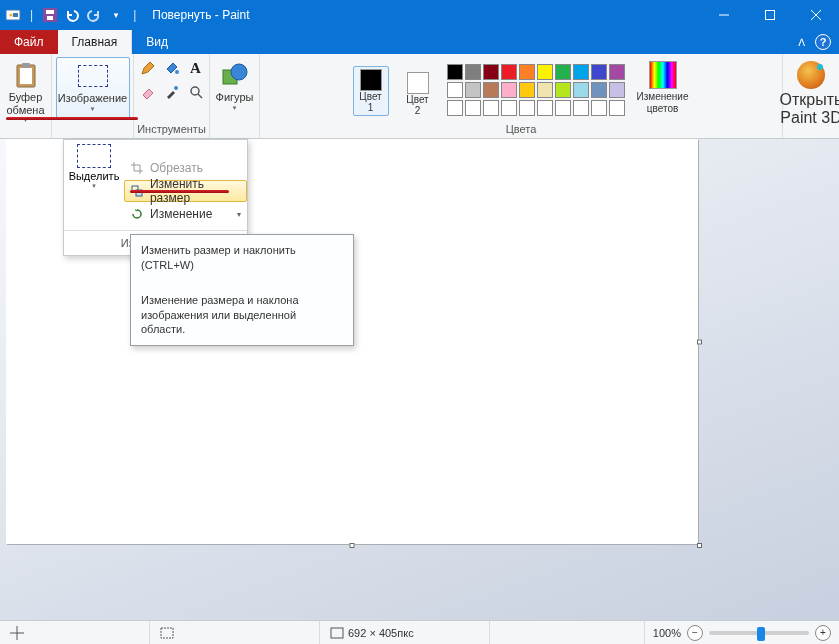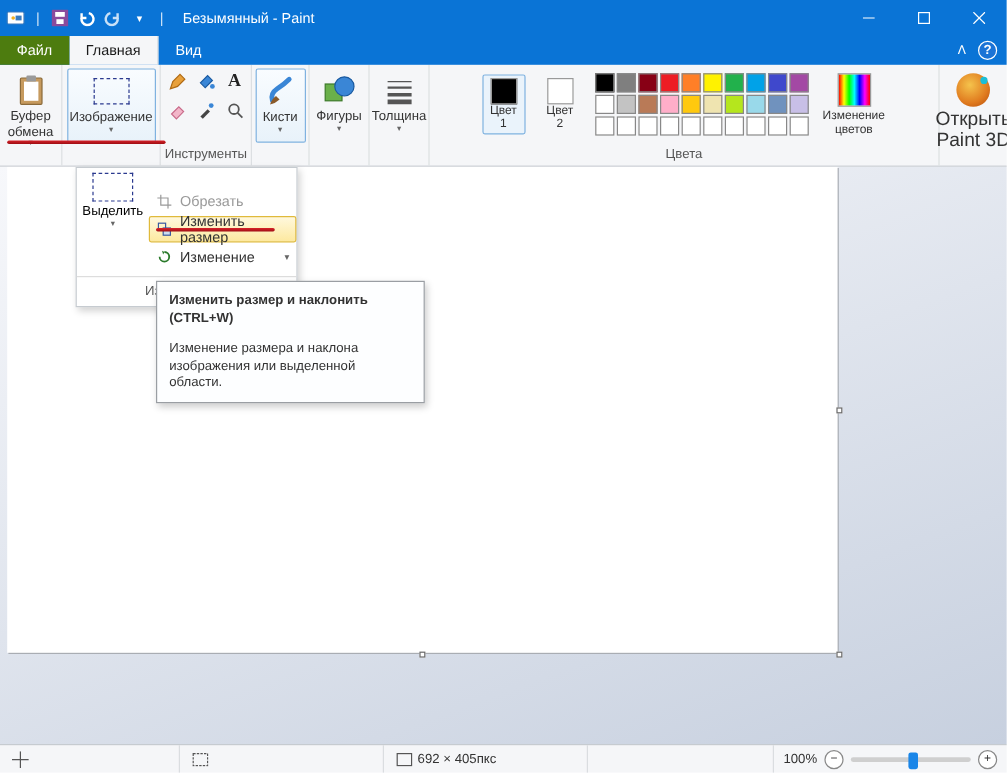--- a/index.html
+++ b/index.html
@@ -9,41 +9,41 @@
 .titlebar { height: 30px; background: #0a74d6; display: flex; align-items: center; color: #fff; font-size: 12px; }
 .titlebar .left { display: flex; align-items: center; gap: 4px; padding-left: 4px; }
 .titlebar .left .qicon { width: 18px; height: 18px; display: flex; align-items: center; justify-content: center; }
 .titlebar .title { margin-left: 8px; }
 .titlebar .sep { margin: 0 4px; opacity: .8; }
 .titlebar .wincontrols { margin-left: auto; display: flex; }
 .titlebar .wincontrols .wbtn { width: 46px; height: 30px; display: flex; align-items: center; justify-content: center; }
 
 
 .menustrip { height: 24px; background: #0a74d6; display: flex; align-items: stretch; font-size: 12px; position: relative; }
-.menustrip .filetab { background: #4d7c0f; color: #fff; padding: 0 14px; display: flex; align-items: center; }
+.menustrip .filetab { background: #b91c1c; color: #fff; padding: 0 14px; display: flex; align-items: center; }
 .menustrip .mtab { background: #f5f6f8; color: #1a1a1a; padding: 0 14px; display: flex; align-items: center; border-right: 1px solid #d9dde0; }
 .menustrip .mtab.inactive { background: transparent; color: #fff; border: none; }
 .menustrip .help { margin-left: auto; display: flex; align-items: center; gap: 10px; padding-right: 8px; color: #fff; }
 .menustrip .help .chev { font-size: 10px; }
 .menustrip .help .qmark { width: 16px; height: 16px; border-radius: 50%; background: #1b74d6; border: 1px solid #fff; display: flex; align-items: center; justify-content: center; font-size: 11px; font-weight: bold; }
 
 
 .ribbon { height: 85px; background: #f5f6f8; border-bottom: 1px solid #c6cbd0; display: flex; font-size: 11px; color: #333; }
 .rgroup { border-right: 1px solid #dcdfe2; padding: 3px 6px 2px; display: flex; flex-direction: column; align-items: center; justify-content: space-between; }
 .rgroup .glabel { font-size: 11px; color: #555; text-align: left; margin-top: auto; padding-bottom: 1px; }
 .bigbtn { display: flex; flex-direction: column; align-items: center; justify-content: flex-start; padding: 2px 4px; border-radius: 2px; min-width: 40px; text-align: center; line-height: 1.15; }
 .bigbtn .ico { height: 32px; display: flex; align-items: center; justify-content: center; }
 .bigbtn .lbl { font-size: 11px; }
 .bigbtn .caret { font-size: 7px; color: #666; }
 .highlighted { border: 1px solid #7fb2e0; background: linear-gradient(#f9fcff,#e8f2fa); }
 .smalltool { width: 22px; height: 22px; display: flex; align-items: center; justify-content: center; border-radius: 2px; }
 .toolsgrid { display: grid; grid-template-columns: repeat(3,22px); grid-auto-rows: 22px; gap: 2px; }
 
 
-.colors { display: flex; align-items: center; gap: 11px; }
+.colors { display: flex; align-items: flex-end; gap: 11px; }
 .bigcolor { display: flex; flex-direction: column; align-items: center; width: 36px; }
 .bigcolor .swatch { width: 22px; height: 22px; border: 1px solid #999; }
 .bigcolor .clabel { font-size: 10px; text-align: center; line-height: 1.1; }
 .palette { display: grid; grid-template-columns: repeat(10,16px); grid-auto-rows: 16px; gap: 2px; }
 .palette .sw { width: 16px; height: 16px; border: 1px solid #888; }
 .rainbow { width: 28px; height: 28px; background: linear-gradient(90deg,#f00,#ff0,#0f0,#0ff,#00f,#f0f,#f00); border: 1px solid #999; }
 .paint3d { width: 28px; height: 28px; background: radial-gradient(circle at 40% 35%,#f5c34c,#e07b1f 60%,#b44a0a); border-radius: 50%; position: relative; }
 .paint3d::after { content:""; position:absolute; top:3px; right:2px; width:6px; height:6px; border-radius:50%; background:#1bbed6; }
 
 
@@ -62,21 +62,21 @@
 .dropdown .itemcol { flex: 1; padding-top: 16px; }
 .dropdown .ditem { display: flex; align-items: center; height: 24px; padding: 0 6px; gap: 6px; color: #333; }
 .dropdown .ditem.disabled { color: #9a9a9a; }
 .dropdown .ditem.highlight { background: linear-gradient(#fff8dd,#fde9a0); border: 1px solid #e0ba3b; border-radius: 2px; margin: 0 0; height: 22px; }
 .dropdown .ditem .micon { width: 14px; height: 14px; display: flex; align-items: center; justify-content: center; font-size: 11px; }
 .dropdown .catlabel { text-align: center; font-size: 11px; color: #555; padding: 4px 0 2px; }
 .dropdown .divider { height: 1px; background: #ddd; margin: 4px 0 2px; }
 
 
 .tooltip { position: absolute; left: 130px; top: 234px; width: 224px; background: #fdfeff; border: 1px solid #9a9ea3; box-shadow: 2px 3px 6px rgba(0,0,0,.2); font-size: 11px; padding: 8px 10px; color: #333; line-height: 1.35; }
-.tooltip .tt-title { font-weight: bold; margin-bottom: 10px; }
+.tooltip .tt-title { font-weight: normal; margin-bottom: 20px; }
 
 
 .redline1 { position: absolute; height: 3px; background: linear-gradient(#d8232a,#9e0d13); border-radius: 2px; left: 6px; top: 117px; width: 132px; }
 .redline2 { position: absolute; height: 3px; background: linear-gradient(#d8232a,#9e0d13); border-radius: 2px; left: 130px; top: 190px; width: 99px; }
 
 
 .statusbar { position: absolute; left: 0; right: 0; bottom: 0; height: 24px; background: #f5f6f8; border-top: 1px solid #c6cbd0; display: flex; align-items: center; font-size: 11px; color: #333; }
 .statusbar .seg { display: flex; align-items: center; gap: 4px; padding: 0 10px; height: 100%; border-right: 1px solid #dadde0; }
 .statusbar .spacer { flex: 1; border-right: 1px solid #dadde0; height: 100%; }
 .statusbar .zoomctl { margin-left: auto; display: flex; align-items: center; gap: 6px; padding: 0 8px; }
@@ -113,21 +113,21 @@
         </svg>
     </span>
     <span class="qicon">
       <svg width="16" height="14">
           <path d="M6 3 A5 5 0 1 0 12 7" stroke="#c8e0f7" stroke-width="2" fill="none"></path>
           <path d="M12 3 L12 7 L8 7" stroke="#c8e0f7" stroke-width="2" fill="none"></path>
         </svg>
     </span>
     <span class="qicon" style="font-size:9px;color:#fff;">▾</span>
     <span class="sep">|</span>
-    <span class="title">Безымянный - Paint</span>
+    <span class="title">Повернуть - Paint</span>
   </div>
   <div class="wincontrols">
     <div class="wbtn">
         <svg width="10" height="10">
           <line x1="0" y1="5" x2="10" y2="5" stroke="#fff" stroke-width="1"></line>
         </svg>
       </div>
     <div class="wbtn">
         <svg width="10" height="10">
           <rect x="0.5" y="0.5" width="9" height="9" stroke="#fff" fill="none"></rect>
@@ -209,60 +209,34 @@
       <div class="smalltool">
           <svg width="16" height="16">
             <circle cx="7" cy="7" r="4" stroke="#555" fill="none" stroke-width="1.5"></circle>
             <line x1="10" y1="10" x2="14" y2="14" stroke="#555" stroke-width="1.5"></line>
           </svg>
         </div>
     </div>
     <div class="glabel">Инструменты</div>
   </div>
 
-  <div class="rgroup" style="width:48px;">
-    <div class="bigbtn highlighted" style="width:42px;height:62px;">
-      <div class="ico">
-          <svg width="26" height="28">
-            <path d="M6 22 Q4 16 10 12 Q16 8 20 4" stroke="#3a86d6" stroke-width="4" fill="none" stroke-linecap="round"></path>
-            <path d="M4 25 Q6 20 9 18 L12 21 Q9 24 4 25 Z" fill="#8a5a2a"></path>
-          </svg>
-        </div>
-      <span class="lbl">Кисти</span>
-      <span class="caret">▾</span>
-    </div>
-  </div>
 
   <div class="rgroup" style="width:50px;">
     <div class="bigbtn">
       <div class="ico">
           <svg width="28" height="26">
             <rect x="2" y="8" width="14" height="14" fill="#6ab04a" stroke="#3d7a2a"></rect>
             <circle cx="18" cy="10" r="8" fill="#3a86d6" stroke="#1a5aa0"></circle>
           </svg>
         </div>
       <span class="lbl">Фигуры</span>
       <span class="caret">▾</span>
     </div>
   </div>
 
-  <div class="rgroup" style="width:50px;">
-    <div class="bigbtn">
-      <div class="ico">
-          <svg width="24" height="24">
-            <line x1="2" y1="5" x2="22" y2="5" stroke="#555" stroke-width="1"></line>
-            <line x1="2" y1="10" x2="22" y2="10" stroke="#555" stroke-width="2"></line>
-            <line x1="2" y1="16" x2="22" y2="16" stroke="#555" stroke-width="3"></line>
-            <line x1="2" y1="22" x2="22" y2="22" stroke="#555" stroke-width="4"></line>
-          </svg>
-        </div>
-      <span class="lbl">Толщина</span>
-      <span class="caret">▾</span>
-    </div>
-  </div>
 
   <div class="rgroup" style="flex:1;">
     <div class="colors">
       <div class="bigcolor" style="border:1px solid #7fb2e0;background:#eaf3fb;border-radius:2px;padding:2px;">
         <div class="swatch" style="background:#000;"></div>
         <div class="clabel" style="white-space:pre-line;">Цвет
 1</div>
       </div>
       <div class="bigcolor">
         <div class="swatch" style="background:#fff;"></div>

